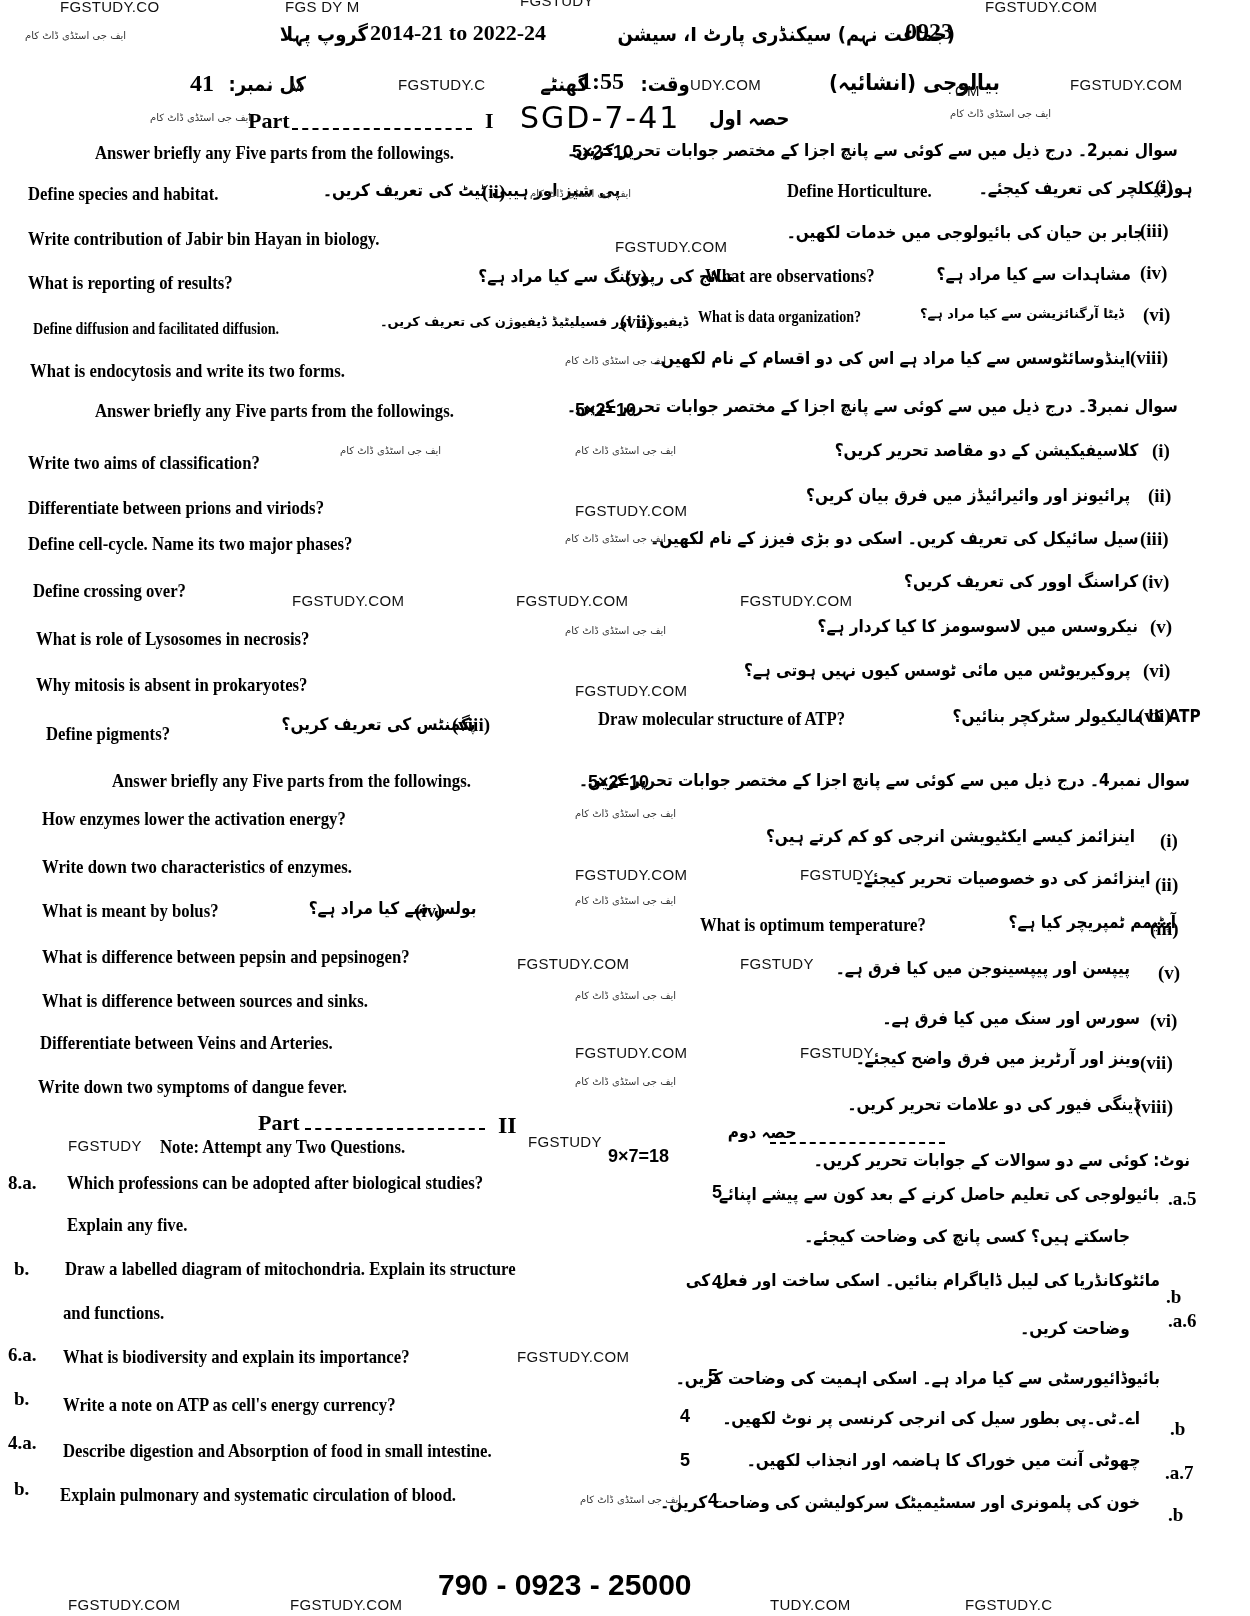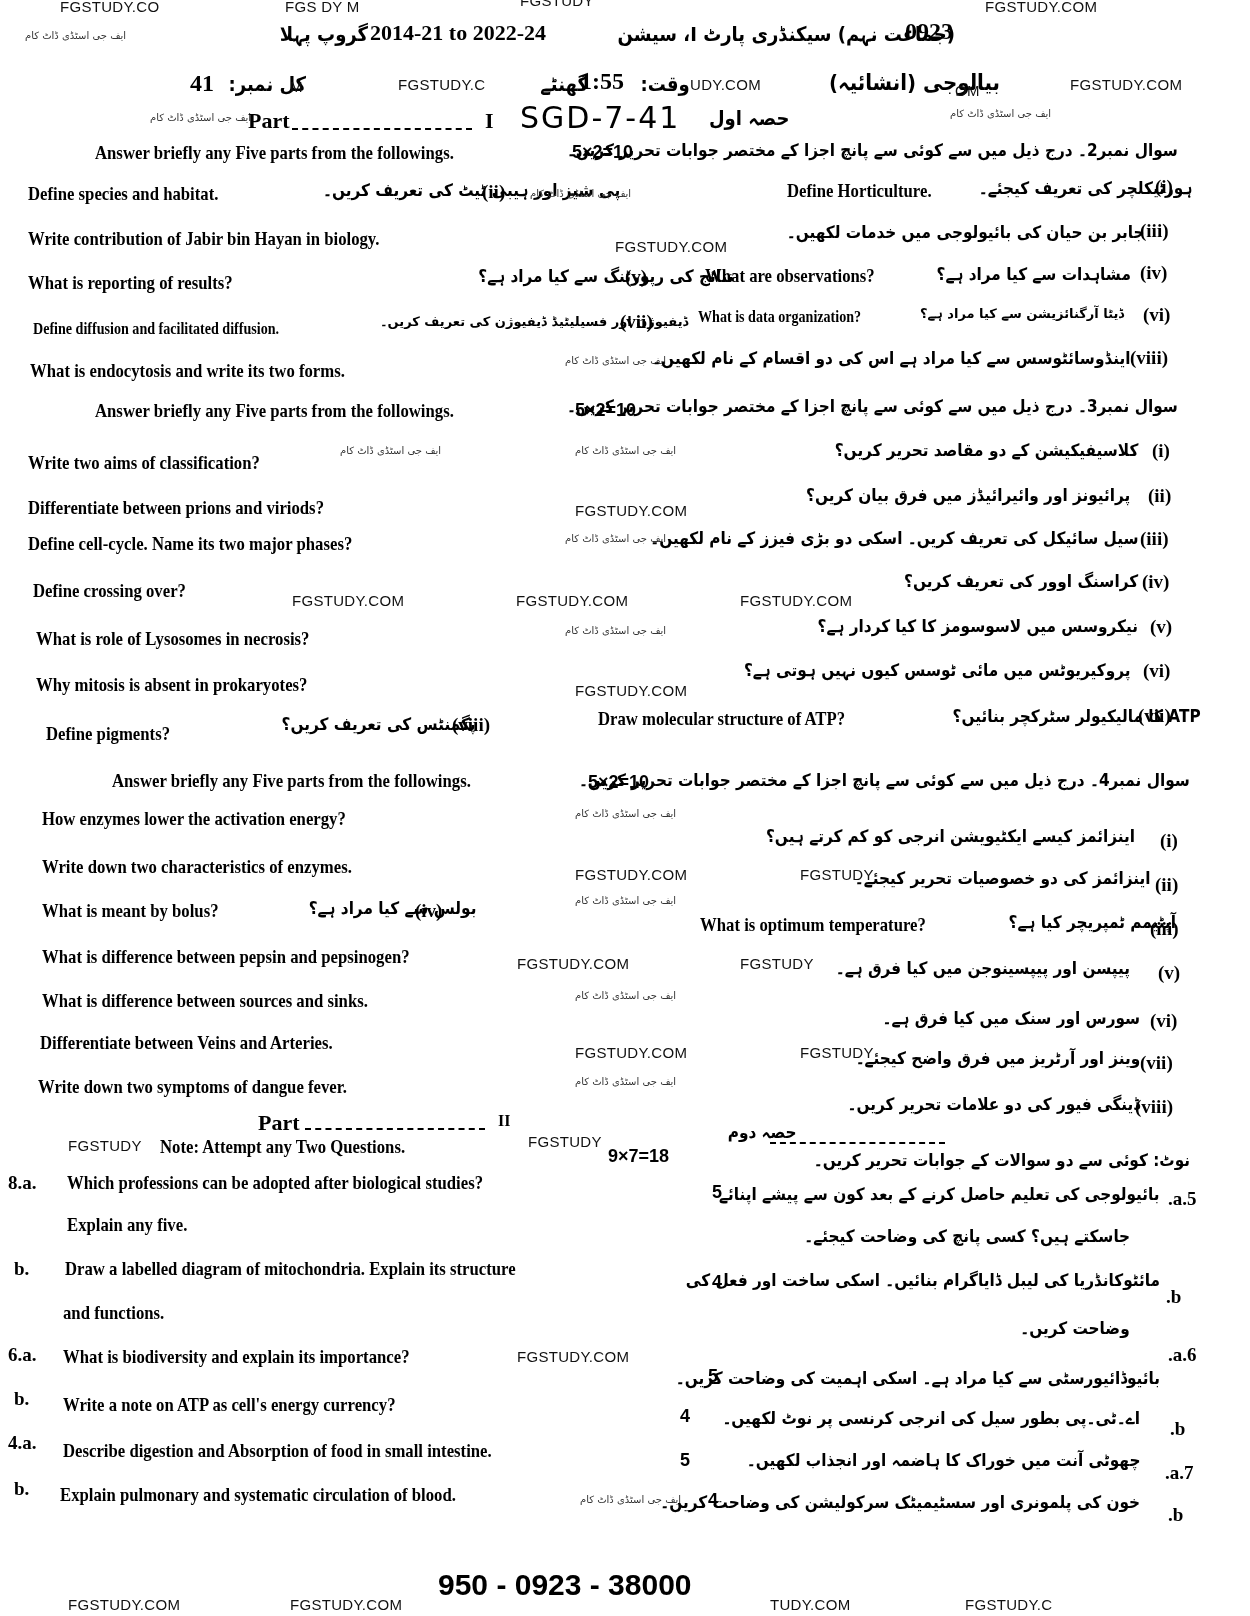--- a/index.html
+++ b/index.html
@@ -185,21 +185,21 @@
 
   <div class="abs en" style="left:38px;top:1076px">Write down two symptoms of dangue fever.</div>
   <div class="abs wm-ur" style="left:575px;top:1076px;direction:rtl">ایف جی اسٹڈی ڈاٹ کام</div>
   <div class="abs ur" style="right:110px;top:1094px">ڈینگی فیور کی دو علامات تحریر کریں۔</div>
   <div class="abs roman" style="left:1135px;top:1096px">(viii)</div>
 </div>
 
 <div>
   <div class="abs num" style="left:258px;top:1110px;font-size:22px">Part</div>
   <div class="abs" style="left:305px;top:1128px;width:180px;border-bottom:2px dashed #000"></div>
-  <div class="abs num" style="left:498px;top:1112px;font-size:16px">II</div>
+  <div class="abs num" style="left:498px;top:1112px;font-size:24px">II</div>
   <div class="abs wm" style="left:68px;top:1137px">FGSTUDY</div>
   <div class="abs en" style="left:160px;top:1136px">Note: Attempt any Two Questions.</div>
   <div class="abs wm" style="left:528px;top:1133px">FGSTUDY</div>
   <div class="abs marks" style="left:608px;top:1146px">9×7=18</div>
   <div class="abs ur" style="left:720px;top:1122px">حصہ دوم</div>
   <div class="abs" style="left:770px;top:1142px;width:175px;border-bottom:2px dashed #000"></div>
   <div class="abs ur" style="right:60px;top:1150px">نوٹ: کوئی سے دو سوالات کے جوابات تحریر کریں۔</div>
 
   <div class="abs num" style="left:8px;top:1172px">8.a.</div>
   <div class="abs en" style="left:67px;top:1172px">Which professions can be adopted after biological studies?</div>
@@ -215,21 +215,21 @@
   <div class="abs marks" style="left:712px;top:1272px">4</div>
   <div class="abs ur" style="right:90px;top:1270px">مائٹوکانڈریا کی لیبل ڈایاگرام بنائیں۔ اسکی ساخت اور فعل کی</div>
   <div class="abs num" style="left:1166px;top:1286px">.b</div>
   <div class="abs ur" style="right:120px;top:1318px">وضاحت کریں۔</div>
 
   <div class="abs num" style="left:8px;top:1344px">6.a.</div>
   <div class="abs en" style="left:63px;top:1346px">What is biodiversity and explain its importance?</div>
   <div class="abs wm" style="left:517px;top:1348px">FGSTUDY.COM</div>
   <div class="abs marks" style="left:708px;top:1366px">5</div>
   <div class="abs ur" style="right:90px;top:1368px">بائیوڈائیورسٹی سے کیا مراد ہے۔ اسکی اہمیت کی وضاحت کریں۔</div>
-  <div class="abs num" style="left:1168px;top:1344px">.a.6</div>
+  <div class="abs num" style="left:1168px;top:1310px">.a.6</div>
 
   <div class="abs num" style="left:14px;top:1388px">b.</div>
   <div class="abs en" style="left:63px;top:1394px">Write a note on ATP as cell's energy currency?</div>
   <div class="abs marks" style="left:680px;top:1406px">4</div>
   <div class="abs ur" style="right:110px;top:1408px">اے۔ٹی۔پی بطور سیل کی انرجی کرنسی پر نوٹ لکھیں۔</div>
   <div class="abs num" style="left:1170px;top:1418px">.b</div>
 
   <div class="abs num" style="left:8px;top:1432px">4.a.</div>
   <div class="abs en" style="left:63px;top:1440px">Describe digestion and Absorption of food in small intestine.</div>
   <div class="abs marks" style="left:680px;top:1450px">5</div>
@@ -237,17 +237,17 @@
   <div class="abs num" style="left:1165px;top:1462px">.a.7</div>
 
   <div class="abs num" style="left:14px;top:1478px">b.</div>
   <div class="abs en" style="left:60px;top:1484px">Explain pulmonary and systematic circulation of blood.</div>
   <div class="abs wm-ur" style="left:580px;top:1494px;direction:rtl">ایف جی اسٹڈی ڈاٹ کام</div>
   <div class="abs marks" style="left:708px;top:1490px">4</div>
   <div class="abs ur" style="right:110px;top:1492px">خون کی پلمونری اور سسٹیمیٹک سرکولیشن کی وضاحت کریں۔</div>
   <div class="abs num" style="left:1168px;top:1504px">.b</div>
 </div>
 
-<div class="abs big" style="left:438px;top:1568px">950 - 0923 - 38000</div>
+<div class="abs big" style="left:438px;top:1568px">790 - 0923 - 25000</div>
 <div class="abs wm" style="left:68px;top:1596px">FGSTUDY.COM</div>
 <div class="abs wm" style="left:290px;top:1596px">FGSTUDY.COM</div>
 <div class="abs wm" style="left:770px;top:1596px">TUDY.COM</div>
 <div class="abs wm" style="left:965px;top:1596px">FGSTUDY.C</div>
 
 </body></html>

